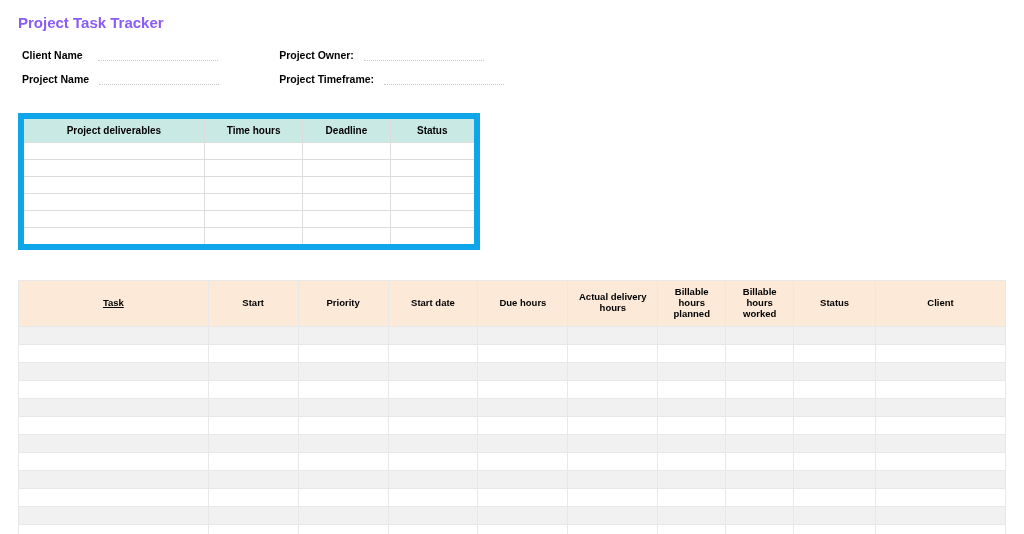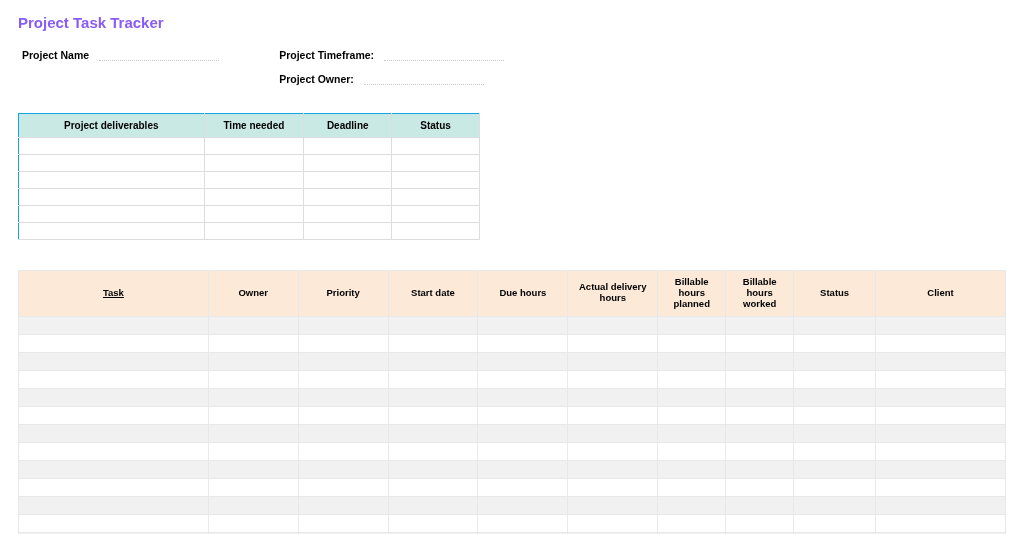--- a/index.html
+++ b/index.html
@@ -46,21 +46,21 @@
     border: none;
     border-bottom: 1px dotted #c9c9c9;
     background: transparent;
     font-size: 10.5px;
     padding: 0 2px;
   }
 
   
   .deliv-wrap {
     width: 462px;
-    border: 1px solid #0ea5e9;
+    border: 6px solid #0ea5e9;
     border-collapse: collapse;
     margin-bottom: 30px;
   }
   .deliv-wrap th {
     background: #c9e9e5;
     font-weight: 700;
     font-size: 10px;
     padding: 6px 4px;
     text-align: center;
     border-right: 1px solid #dcdcdc;
@@ -128,41 +128,45 @@
   .t-notes { width: 130px; }
 </style>
 </head>
 <body>
 
 <div class="title">Project Task Tracker</div>
 
 <div class="meta">
   <div class="meta-col">
     <div class="meta-row">
+      <span class="meta-label">Client Name</span>
+      <input class="meta-field" value="" style="">
+    </div>
+    <div class="meta-row">
       <span class="meta-label">Project Name</span>
       <input class="meta-field" value="" style="">
     </div>
   </div>
   <div class="meta-col">
     <div class="meta-row">
-      <span class="meta-label">Project Timeframe:</span>
+      <span class="meta-label">Project Owner:</span>
       <input class="meta-field" value="" style="">
     </div>
     <div class="meta-row">
-      <span class="meta-label">Project Owner:</span>
+      <span class="meta-label">Project Timeframe:</span>
       <input class="meta-field" value="" style="">
     </div>
   </div>
 </div>
 
 <table class="deliv-wrap">
   <thead>
     <tr>
       <th class="deliv-col1">Project deliverables</th>
-      <th class="deliv-col2">Time needed</th>
+      <th class="deliv-col2">Time hours</th>
       <th class="deliv-col3">Deadline</th>
       <th class="deliv-col4">Status</th>
     </tr>
   </thead>
   <tbody id="deliv-body">
       <tr>
         <td><input class="cell-input" style=""></td>
         <td><input class="cell-input" style=""></td>
         <td><input class="cell-input" style=""></td>
         <td><input class="cell-input" style=""></td>
@@ -197,21 +201,21 @@
         <td><input class="cell-input" style=""></td>
         <td><input class="cell-input" style=""></td>
       </tr>
     </tbody>
 </table>
 
 <table class="tasks-wrap">
   <thead>
     <tr>
       <th class="t-task">Task</th>
-      <th class="t-owner">Owner</th>
+      <th class="t-owner">Start</th>
       <th class="t-priority">Priority</th>
       <th class="t-start">Start date</th>
       <th class="t-due">Due hours</th>
       <th class="t-actual">Actual delivery hours</th>
       <th class="t-bhp">Billable hours planned</th>
       <th class="t-bhw">Billable hours worked</th>
       <th class="t-status">Status</th>
       <th class="t-notes">Client</th>
     </tr>
   </thead>

